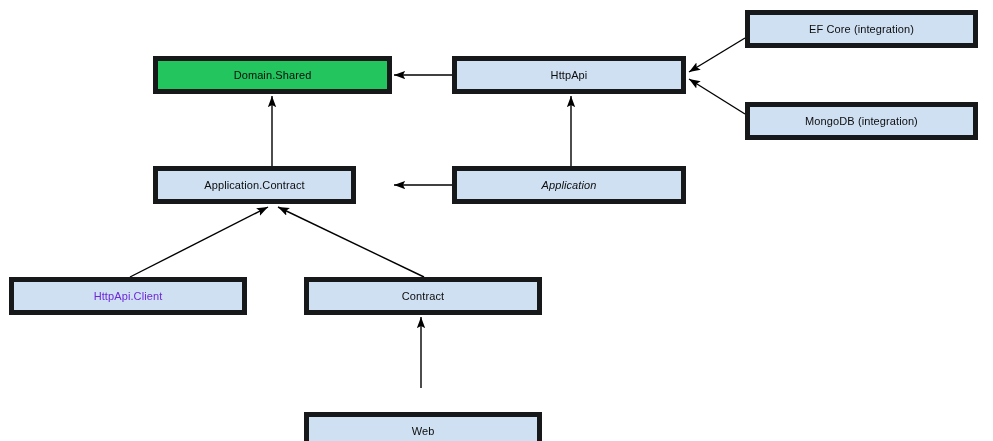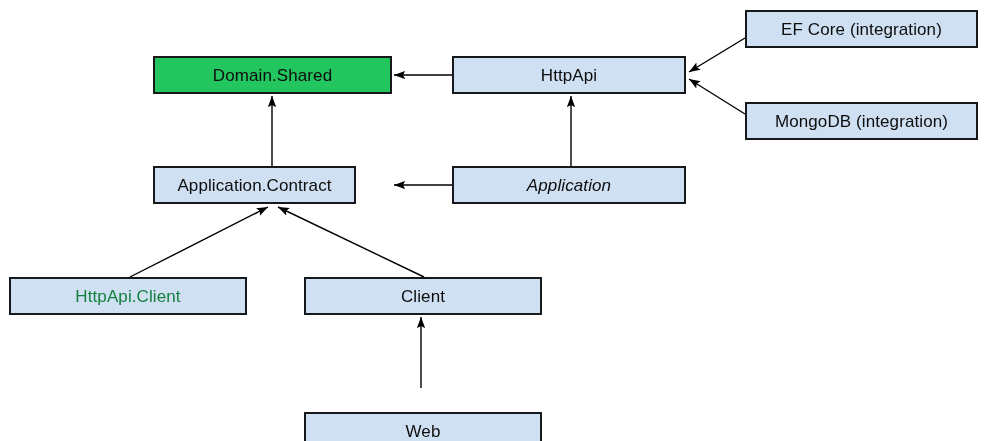--- a/index.html
+++ b/index.html
@@ -21,26 +21,26 @@
     position: absolute;
     left: 0;
     top: 0;
     width: 993px;
     height: 441px;
   }
   .node {
     position: absolute;
     box-sizing: border-box;
     background: #cfe0f3;
-    border: 2px solid #c2410c;
+    border: 5px solid #c2410c;
     display: flex;
     align-items: center;
     justify-content: center;
     color: #0d0d0d;
-    font-size: 17px;
+    font-size: 11px;
     line-height: 1;
     letter-spacing: 0.1px;
     white-space: nowrap;
     z-index: 2;
   }
 </style>
 </head>
 <body>
 
 <div id="canvas">
@@ -76,24 +76,24 @@
       </div>
       <div class="node" style="left: 745px; top: 102px; width: 233px; height: 38px; background: rgb(207, 224, 243); border-color: rgb(23, 24, 26); color: rgb(13, 13, 13);">
         <span>MongoDB (integration)</span>
       </div>
       <div class="node" style="left: 153px; top: 166px; width: 203px; height: 38px; background: rgb(207, 224, 243); border-color: rgb(23, 24, 26); color: rgb(13, 13, 13);">
         <span>Application.Contract</span>
       </div>
       <div class="node" style="left: 452px; top: 166px; width: 234px; height: 38px; background: rgb(207, 224, 243); border-color: rgb(23, 24, 26); color: rgb(13, 13, 13); font-style: italic;">
         <span>Application</span>
       </div>
-      <div class="node" style="left: 9px; top: 277px; width: 238px; height: 38px; background: rgb(207, 224, 243); border-color: rgb(23, 24, 26); color: #15803d;">
+      <div class="node" style="left: 9px; top: 277px; width: 238px; height: 38px; background: rgb(207, 224, 243); border-color: rgb(23, 24, 26); color: #6d28d9;">
         <span>HttpApi.Client</span>
       </div>
       <div class="node" style="left: 304px; top: 277px; width: 238px; height: 38px; background: rgb(207, 224, 243); border-color: rgb(23, 24, 26); color: rgb(13, 13, 13);">
-        <span>Client</span>
+        <span>Contract</span>
       </div>
       <div class="node" style="left: 304px; top: 388px; width: 238px; height: 38px; background: rgb(207, 224, 243); border-color: rgb(23, 24, 26); color: rgb(13, 13, 13); margin-top: 24px;">
         <span>Web</span>
       </div>
     </div>
 
 </div>
 
 </body></html>

